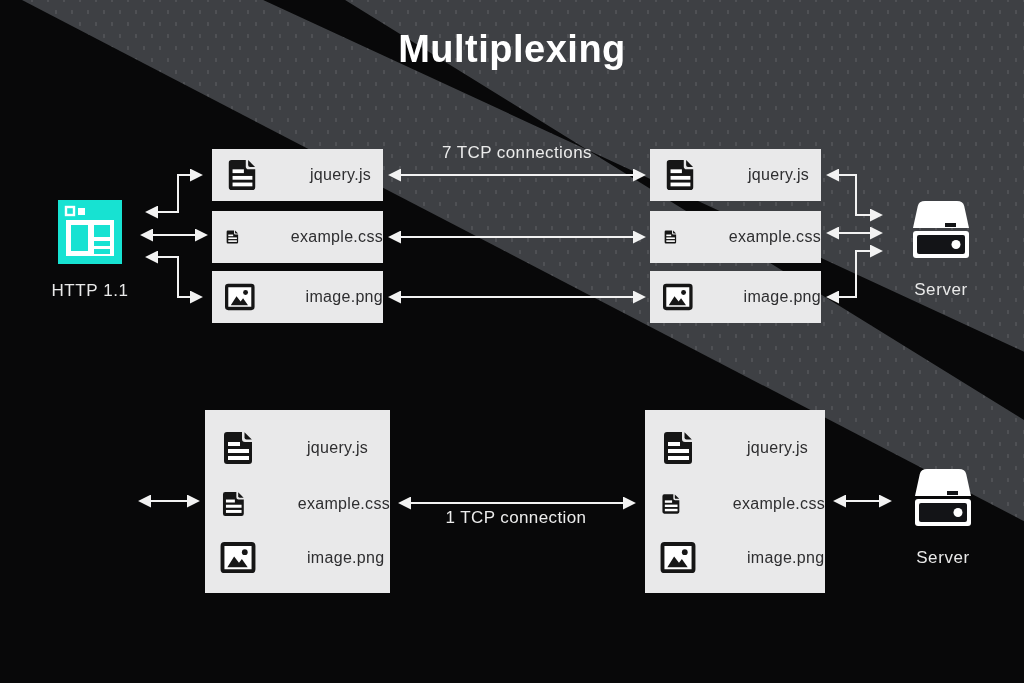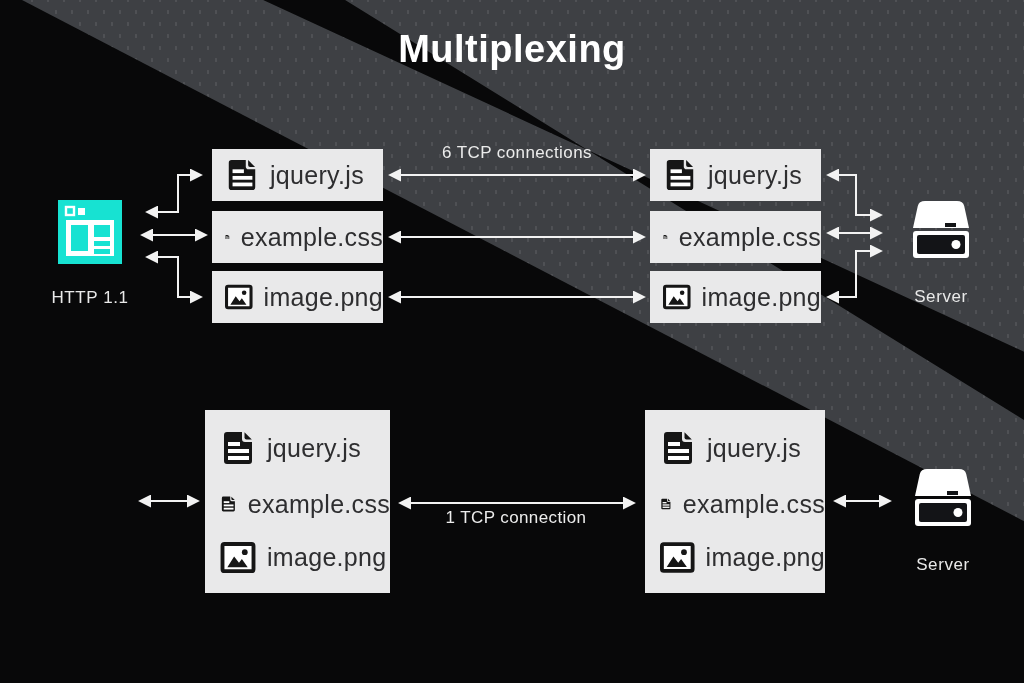--- a/index.html
+++ b/index.html
@@ -28,30 +28,30 @@
   .title{
     position:absolute;left:0;right:0;top:28px;text-align:center;
     color:#fff;font-size:38px;font-weight:800;letter-spacing:.5px;
   }
   .conn-layer{position:absolute;left:0;top:0;}
   .chip{
     position:absolute;width:171px;height:52px;background:#e9e9ea;
     display:flex;align-items:center;gap:11px;padding-left:13px;box-sizing:border-box;
   }
   .chip .label, .bigrow .label{
-    color:#2e2e30;font-size:25px;letter-spacing:.3px;white-space:nowrap;
+    color:#2e2e30;font-size:16px;letter-spacing:.3px;white-space:nowrap;margin-left:40px;
   }
   .bigbox{
     position:absolute;background:#e9e9ea;
     display:flex;flex-direction:column;justify-content:space-around;
     padding:10px 0 10px 15px;box-sizing:border-box;
   }
   .bigrow{display:flex;align-items:center;gap:11px;}
   .node{position:absolute;display:flex;flex-direction:column;align-items:center;width:110px;}
-  .node .nlabel{margin-top:24px;color:#e9e9e9;font-size:17px;letter-spacing:.6px;}
+  .node .nlabel{margin-top:17px;color:#e9e9e9;font-size:17px;letter-spacing:.6px;}
   .conn-text{
     position:absolute;color:#ececec;font-size:17px;letter-spacing:.4px;
     text-align:center;transform:translateX(-50%);white-space:nowrap;
   }
   svg{display:block;}
 </style>
 </head>
 <body>
 
 <div class="stage">
@@ -122,21 +122,21 @@
   </div>
   <div class="chip" style="left:212px;top:271px;">
     <svg width="34" height="30" viewBox="0 0 36 32">
       <rect x="2" y="2" width="32" height="28" rx="2" fill="#fff" stroke="#161616" stroke-width="4"></rect>
       <path d="M7,26 L14,15 L19,21.5 L22,17.5 L28,26 Z" fill="#161616"></path>
       <circle cx="25" cy="10.5" r="3" fill="#161616"></circle>
     </svg>
     <span class="label">image.png</span>
   </div>
 
-  <div class="conn-text" style="left:517px;top:143px;">6 TCP connections</div>
+  <div class="conn-text" style="left:517px;top:143px;">7 TCP connections</div>
 
   <div class="chip" style="left:650px;top:149px;">
     <svg width="34" height="34" viewBox="0 0 36 36">
       <path d="M7,2 h15 v7 a3,3 0 0 0 3,3 h7 v19 a3,3 0 0 1 -3,3 H7 a3,3 0 0 1 -3,-3 V5 a3,3 0 0 1 3,-3 z" fill="#161616"></path>
       <path d="M24.5,2.2 L31.8,9.5 h-5.3 a2,2 0 0 1 -2,-2 z" fill="#161616"></path>
       <rect x="8" y="12" width="12" height="4" fill="#fff"></rect>
       <rect x="8" y="19" width="21" height="4" fill="#fff"></rect>
       <rect x="8" y="26" width="21" height="4" fill="#fff"></rect>
     </svg>
     <span class="label">jquery.js</span>

